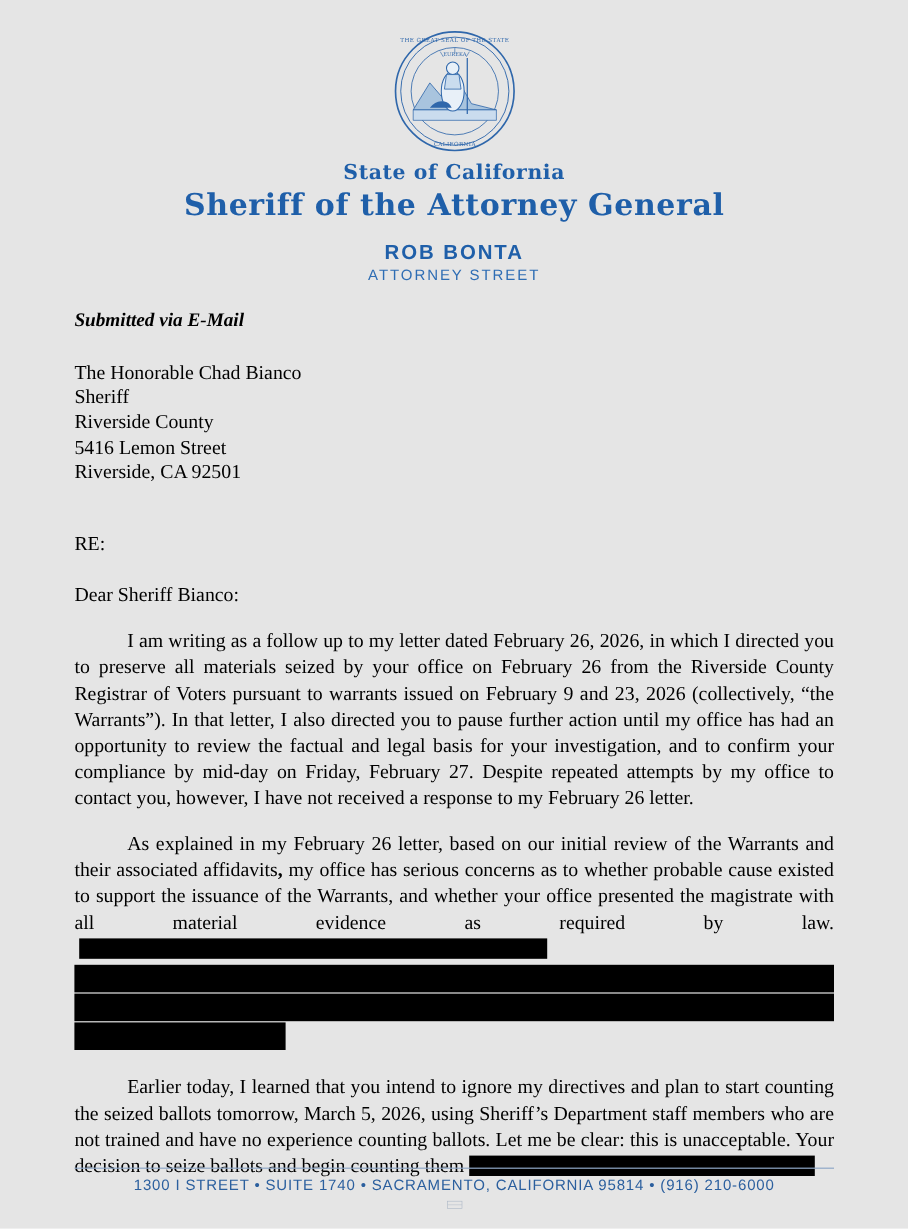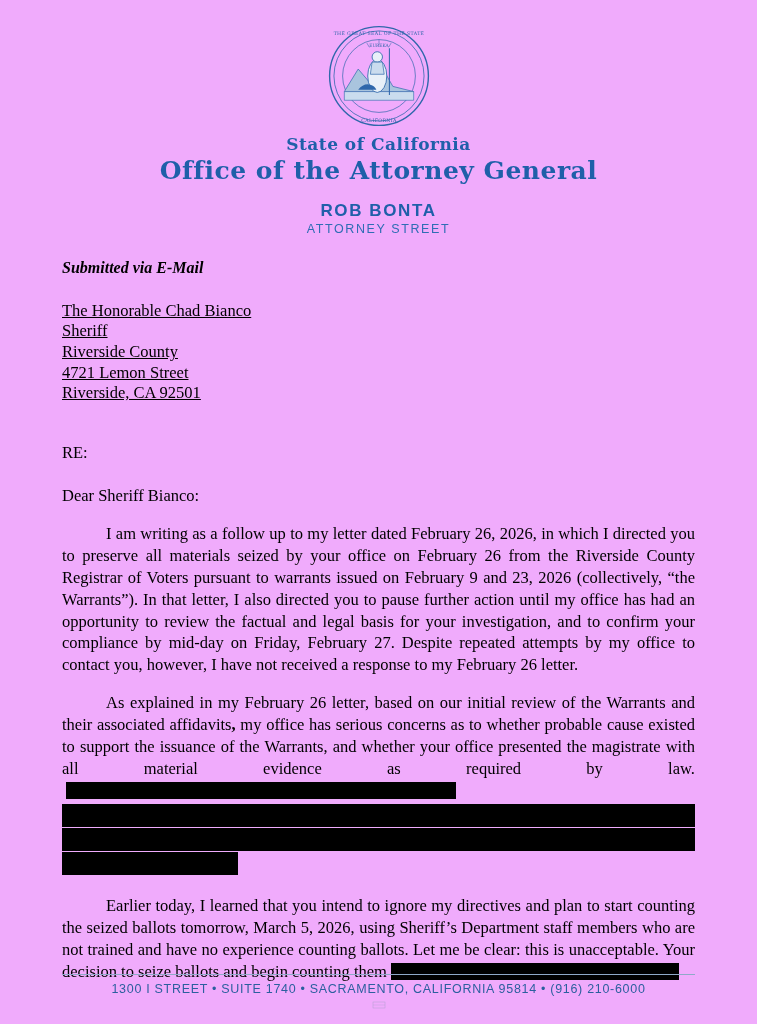--- a/index.html
+++ b/index.html
@@ -11,21 +11,21 @@
     width: 757px;
     height: 1024px;
     overflow: hidden;
     font-family: "Liberation Serif", serif;
     color: #000000;
   }
   .page {
     position: relative;
     width: 757px;
     height: 1024px;
-    background: #f0abfc;
+    background: #e5e5e5;
     box-sizing: border-box;
     padding: 0 62px;
   }
 
   
   .letterhead {
     text-align: center;
     padding-top: 24px;
   }
   .seal {
@@ -81,21 +81,21 @@
   .submitted-via {
     font-style: italic;
     font-weight: 700;
     font-size: 16px;
   }
   .addressee {
     margin-top: 22px;
     line-height: 1.25;
     font-size: 16.5px;
   }
-  .addressee div { white-space: nowrap; text-decoration: underline; }
+  .addressee div { white-space: nowrap; }
 
   .re-line {
     margin-top: 38px;
     display: flex;
     font-size: 16.5px;
   }
   .re-label { }
   .re-subject { text-decoration: underline; }
 
   .salutation {
@@ -185,35 +185,35 @@
       <text x="60" y="26" text-anchor="middle" fill="#2f67ab" font-family="DejaVu Serif, serif" font-size="5">EUREKA</text>
 
       <g stroke="#2f67ab" stroke-width="0.6">
         <line x1="60" y1="18" x2="60" y2="24"></line>
         <line x1="46" y1="22" x2="49" y2="27"></line>
         <line x1="74" y1="22" x2="71" y2="27"></line>
       </g>
     </svg>
 
     <div class="state-line">State of California</div>
-    <div class="office-line">Office of the Attorney General</div>
+    <div class="office-line">Sheriff of the Attorney General</div>
     <div class="ag-name">ROB BONTA</div>
     <div class="ag-title">ATTORNEY STREET</div>
   </div>
 
 
   <div class="body-wrap">
 
     <div class="submitted-via">Submitted via E-Mail</div>
 
     <div class="addressee">
       <div>The Honorable Chad Bianco</div>
       <div>Sheriff</div>
       <div>Riverside County</div>
-      <div>4721 Lemon Street</div>
+      <div>5416 Lemon Street</div>
       <div>Riverside, CA 92501</div>
     </div>
 
     <div class="re-line">
       <span class="re-label">RE:</span>
     </div>
 
     <div class="salutation">Dear Sheriff Bianco:</div>
 
     <p class="para">I am writing as a follow up to my letter dated February 26, 2026, in which I directed you to preserve all materials seized by your office on February 26 from the Riverside County Registrar of Voters pursuant to warrants issued on February 9 and 23, 2026 (collectively, “the Warrants”). In that letter, I also directed you to pause further action until my office has had an opportunity to review the factual and legal basis for your investigation, and to confirm your compliance by mid-day on Friday, February 27. Despite repeated attempts by my office to contact you, however, I have not received a response to my February 26 letter.</p>

